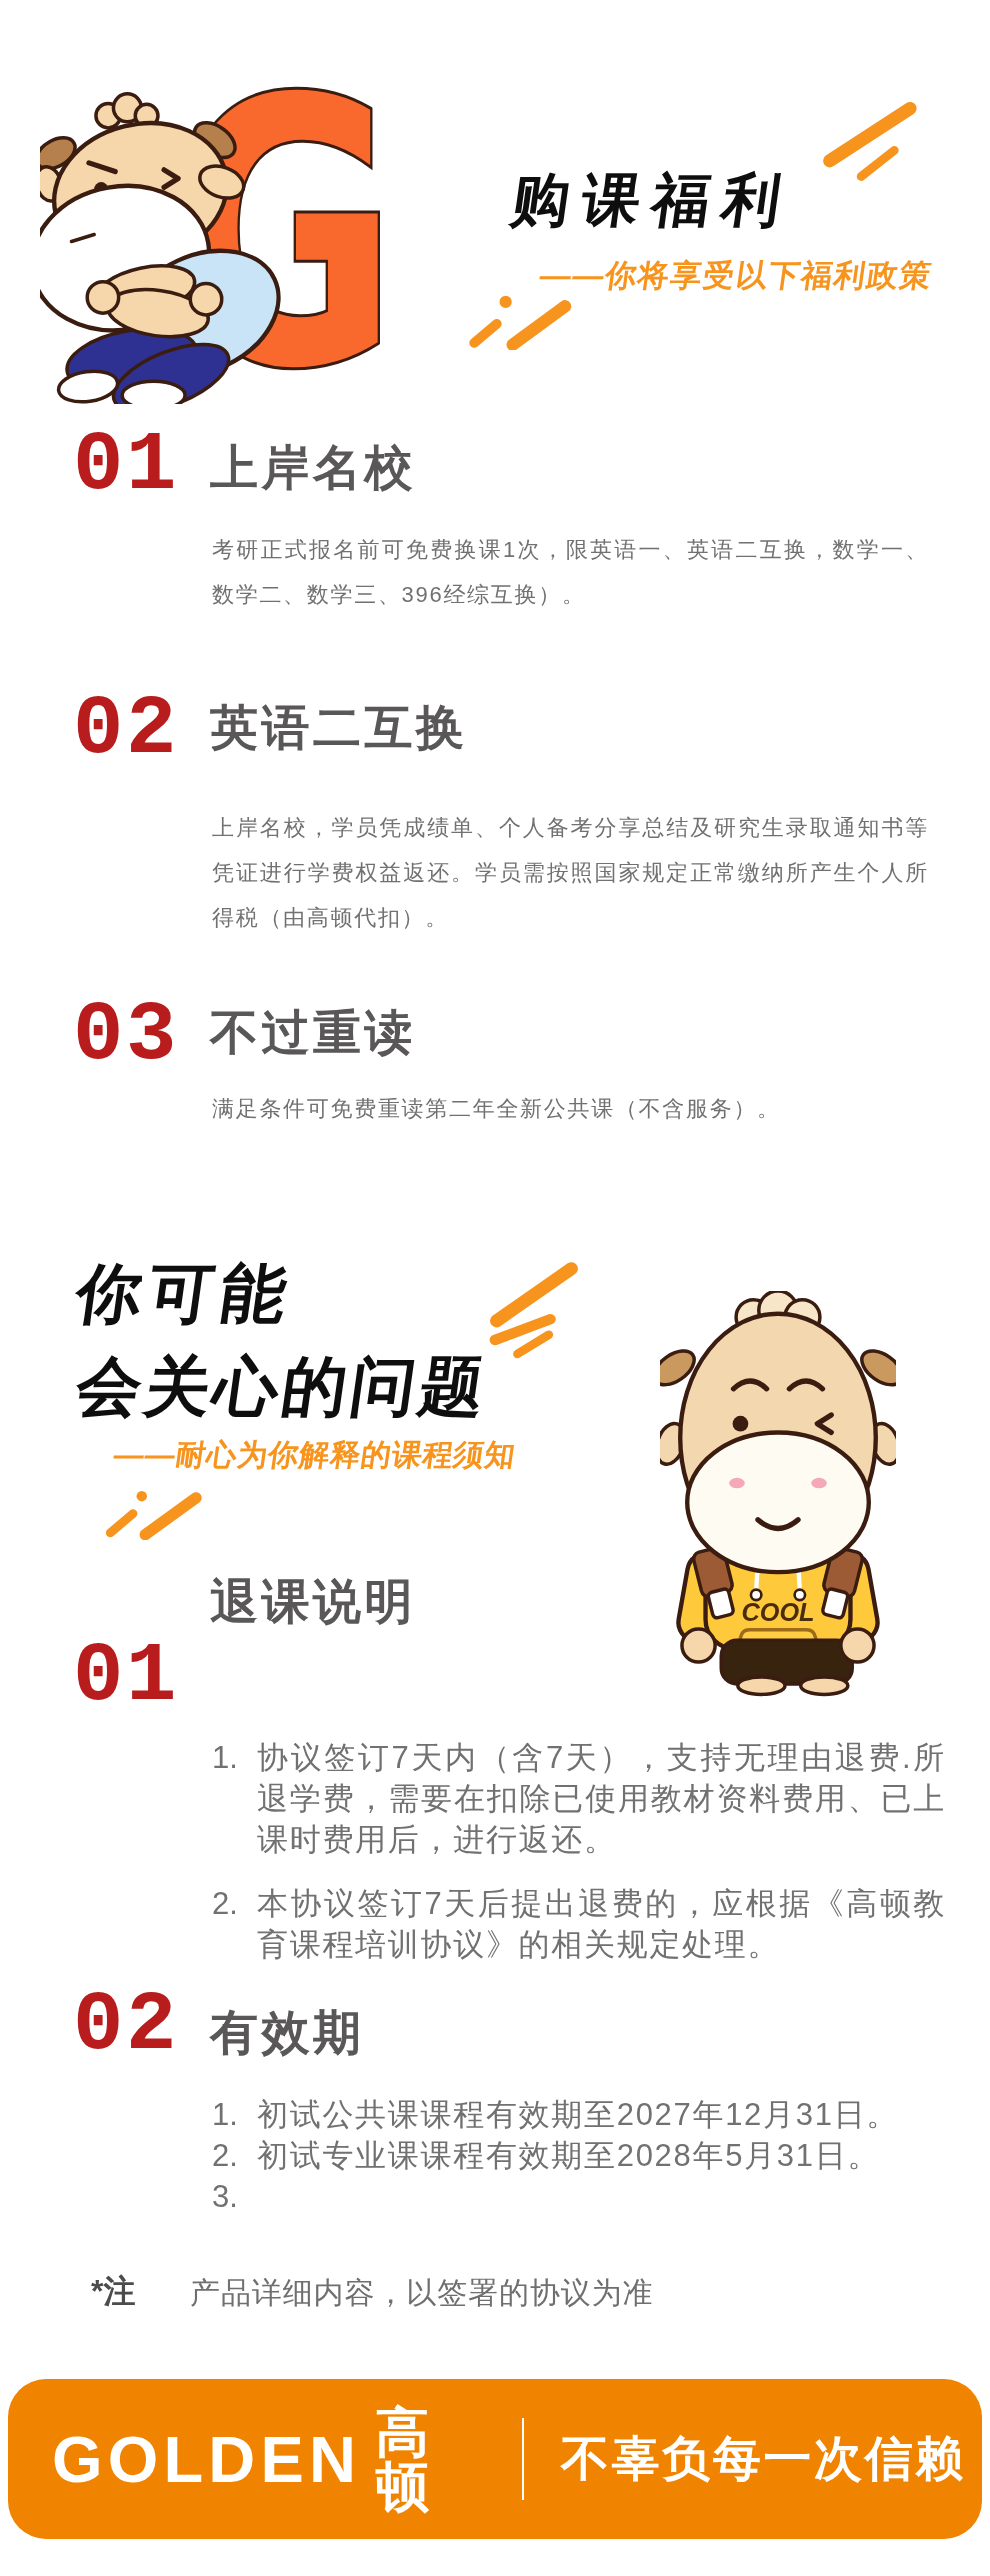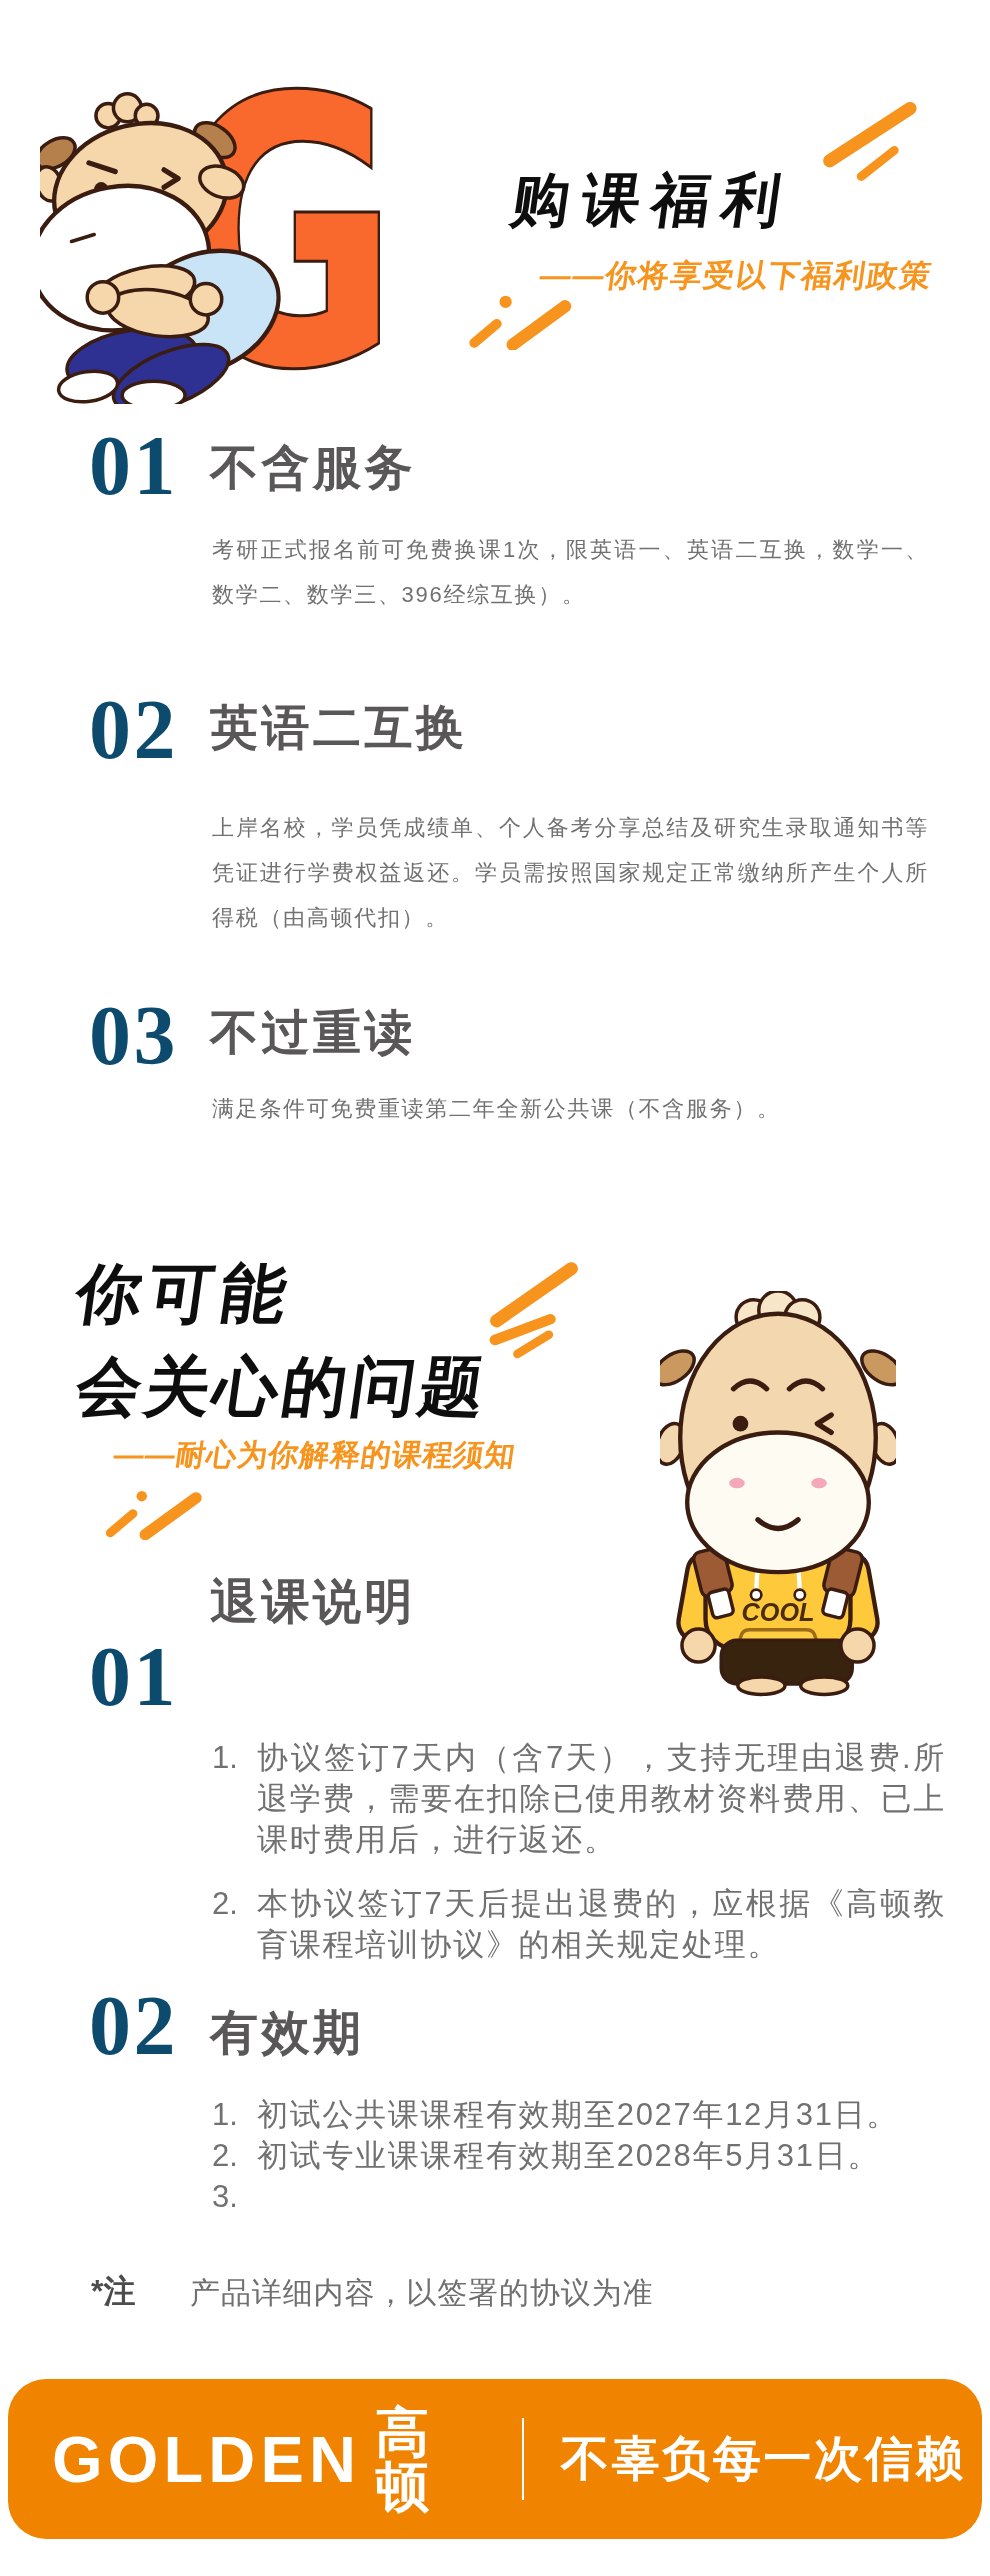--- a/index.html
+++ b/index.html
@@ -7,22 +7,22 @@
   .page{position:relative;width:990px;height:2576px;background:#ffffff;overflow:hidden;}
   .abs{position:absolute;}
 
   
   .hero-title{left:512px;top:171px;font-size:58px;font-weight:900;color:#0e0e0e;
     transform:skewX(-8deg);letter-spacing:12.2px;line-height:1;}
   .hero-subtitle{left:540px;top:260px;font-size:31px;font-weight:800;color:#F7941E;
     transform:skewX(-8deg);letter-spacing:1.7px;line-height:1;}
 
   
-  .num{left:89px;font-size:84px;font-weight:800;color:#0c4a6e;line-height:1;
-    letter-spacing:2.6px;font-family:Liberation Serif, serif;}
+  .num{left:73px;font-size:84px;font-weight:800;color:#b91c1c;line-height:1;
+    letter-spacing:2.6px;font-family:Liberation Mono, monospace;}
   .sec-title{left:210px;font-size:48px;font-weight:900;color:#595757;line-height:1.05;
     letter-spacing:3.5px;}
   .sec-body{left:212px;width:717px;font-size:22px;color:#727171;line-height:45px;
     letter-spacing:1.7px;text-align:justify;font-weight:500;}
 
   
   .q-title{left:77px;font-size:65px;font-weight:900;color:#0e0e0e;transform:skewX(-8deg);
     letter-spacing:7px;line-height:1;}
   .q-subtitle{left:114px;top:1440px;font-size:30px;font-weight:800;color:#F7941E;
     transform:skewX(-8deg);letter-spacing:0.9px;line-height:1;}
@@ -84,21 +84,21 @@
   <div class="abs hero-title">购课福利</div>
   <div class="abs hero-subtitle">——你将享受以下福利政策</div>
 
   <svg class="abs" style="left:467px;top:294px;" width="107" height="56" viewBox="0 0 122 64">
     <circle cx="44" cy="9" r="7" fill="#F7941E"></circle>
     <line x1="8" y1="56" x2="34" y2="34" stroke="#F7941E" stroke-width="11" stroke-linecap="round"></line>
     <line x1="52" y1="58" x2="112" y2="14" stroke="#F7941E" stroke-width="14" stroke-linecap="round"></line>
   </svg>
 
   <div class="abs num" style="top:424px;">01</div>
-  <div class="abs sec-title" style="top:443px;">不含服务</div>
+  <div class="abs sec-title" style="top:443px;">上岸名校</div>
   <div class="abs sec-body" style="top:527px;">考研正式报名前可免费换课1次，限英语一、英语二互换，数学一、数学二、数学三、396经综互换）。</div>
 
   <div class="abs num" style="top:688px;">02</div>
   <div class="abs sec-title" style="top:703px;">英语二互换</div>
   <div class="abs sec-body" style="top:805px;">上岸名校，学员凭成绩单、个人备考分享总结及研究生录取通知书等凭证进行学费权益返还。学员需按照国家规定正常缴纳所产生个人所得税（由高顿代扣）。</div>
 
   <div class="abs num" style="top:994px;">03</div>
   <div class="abs sec-title" style="top:1008px;">不过重读</div>
   <div class="abs sec-body" style="top:1086px;">满足条件可免费重读第二年全新公共课（不含服务）。</div>
 

